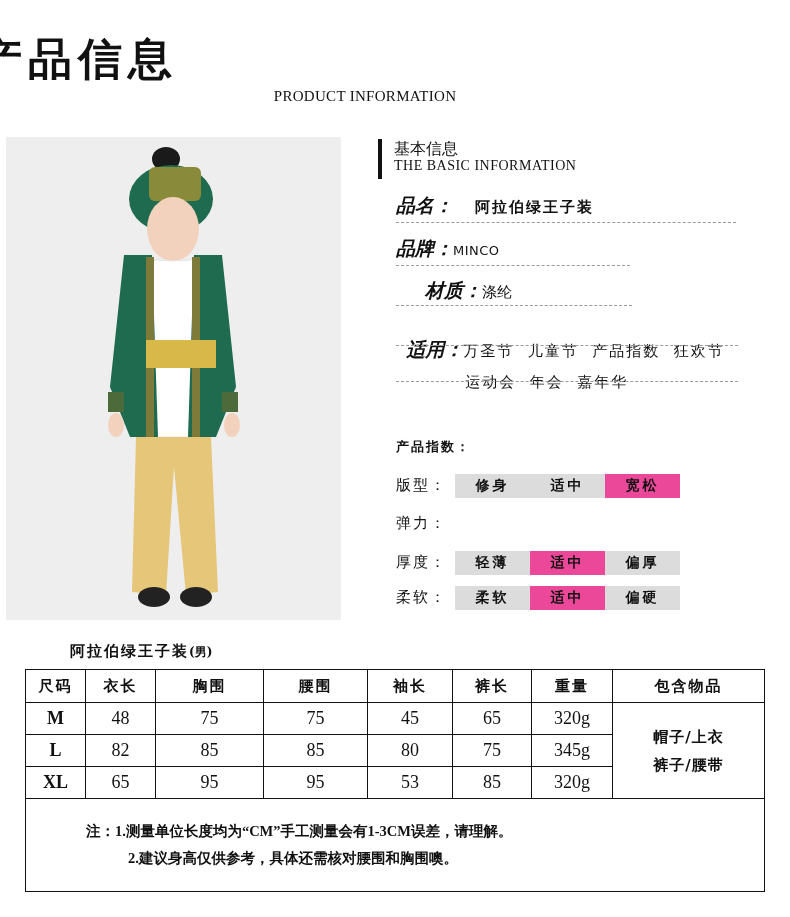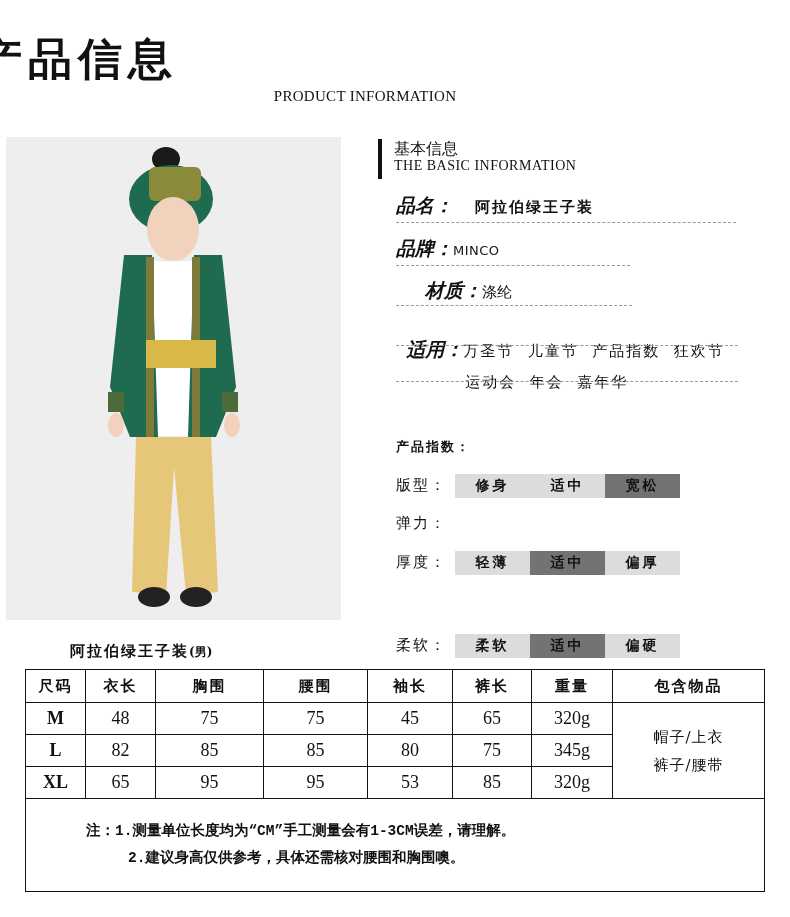--- a/index.html
+++ b/index.html
@@ -27,32 +27,32 @@
   .dash { border-top: 1px dashed #9a9a9a; height: 0; }
 
   .brand-val { font-family: "DejaVu Sans", sans-serif; font-size: 13px; font-weight: normal; letter-spacing: 0.5px; }
 
   
   .idx-title { left: 396px; top: 438px; font-size: 13px; font-weight: bold; letter-spacing: 2px; }
   .idx-row { left: 396px; width: 290px; height: 24px; }
   .idx-label { position: absolute; left: 0; top: 2px; font-size: 15px; font-weight: normal; letter-spacing: 2px; }
   .idx-bar { position: absolute; left: 59px; top: 0; width: 225px; height: 25px; display: flex; font-family: Liberation Mono, monospace; }
   .seg { width: 75px; height: 24px; background: #dcdcdc; font-size: 14px; font-weight: bold; display: flex; align-items: center; justify-content: center; letter-spacing: 3px; }
-  .seg.active { background: #737373; }
+  .seg.active { background: #ec4899; }
 
   
   .tbl-title { left: 70px; top: 642px; font-size: 15px; font-weight: bold; letter-spacing: 2px; }
   .tbl-title small { font-size: 12px; letter-spacing: 0; }
   table.sizes { position: absolute; left: 25px; top: 669px; width: 739px; border-collapse: collapse; table-layout: fixed; }
   table.sizes td, table.sizes th { border: 1.5px solid #111; text-align: center; padding: 0; font-family: "Liberation Serif", serif; font-size: 18px; font-weight: normal; }
   table.sizes th { height: 32px; font-family: "DejaVu Serif", serif; font-size: 15px; font-weight: bold; letter-spacing: 2px; }
   table.sizes td { height: 31px; }
   table.sizes td.size { font-weight: bold; }
-  table.sizes td.incl { font-family: "DejaVu Serif", serif; font-size: 15px; font-weight: normal; line-height: 28px; letter-spacing: 1px; margin-top: 12px; }
-  table.sizes td.note { height: 92px; text-align: left; padding-left: 60px; font-family: Liberation Mono, monospace; font-size: 14.5px; font-weight: bold; line-height: 27px; }
+  table.sizes td.incl { font-family: "DejaVu Serif", serif; font-size: 15px; font-weight: bold; line-height: 28px; letter-spacing: 1px; margin-top: 12px; }
+  table.sizes td.note { height: 92px; text-align: left; padding-left: 60px; font-family: Liberation Serif, serif; font-size: 14.5px; font-weight: bold; line-height: 27px; }
   .note-line2 { padding-left: 42px; }
 </style>
 </head>
 <body>
 
 <div class="abs title-cn"><span>产品信息</span></div>
 <div class="abs title-en"><span>PRODUCT INFORMATION</span></div>
 
 <div class="abs photo" title="Boy wearing green Arabian prince costume with turban hat, white shirt, green vest, gold sash and gold pants">
   <svg viewBox="0 0 335 483" xmlns="http://www.w3.org/2000/svg">
@@ -132,21 +132,21 @@
 
 <div class="abs idx-row" style="top:551px;">
   <span class="idx-label">厚度：</span>
   <div class="idx-bar">
     <div class="seg">轻薄</div>
     <div class="seg active">适中</div>
     <div class="seg">偏厚</div>
   </div>
 </div>
 
-<div class="abs idx-row" style="top:586px;margin-top:48px;">
+<div class="abs idx-row" style="top:586px;">
   <span class="idx-label">柔软：</span>
   <div class="idx-bar">
     <div class="seg">柔软</div>
     <div class="seg active">适中</div>
     <div class="seg">偏硬</div>
   </div>
 </div>
 
 <div class="abs tbl-title">
   <span>阿拉伯绿王子装</span><small>(男)</small>

